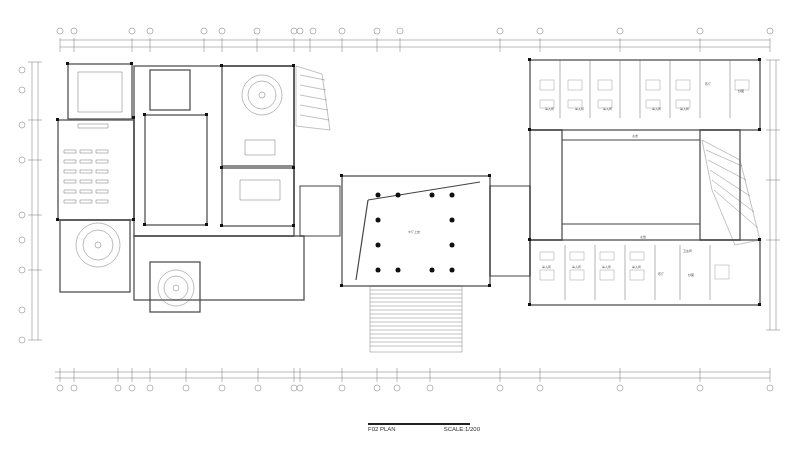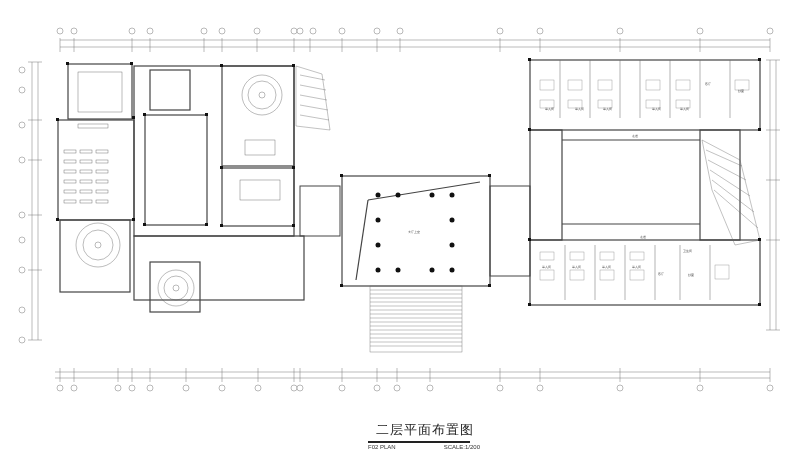--- a/index.html
+++ b/index.html
@@ -328,19 +328,18 @@
     <rect x="528" y="303" width="3" height="3"></rect>
       <rect x="758" y="303" width="3" height="3"></rect>
     <rect x="340" y="174" width="3" height="3"></rect>
       <rect x="488" y="174" width="3" height="3"></rect>
     <rect x="340" y="284" width="3" height="3"></rect>
       <rect x="488" y="284" width="3" height="3"></rect>
   </g>
 </svg>
 
 <div class="title-block">
-  <div class="title-cn">二层平面布置图</div>
   <div class="title-rule"></div>
   <div class="title-sub">
     <span>F02  PLAN</span>
     <span>SCALE:1/200</span>
   </div>
 </div>
 
 </body></html>

